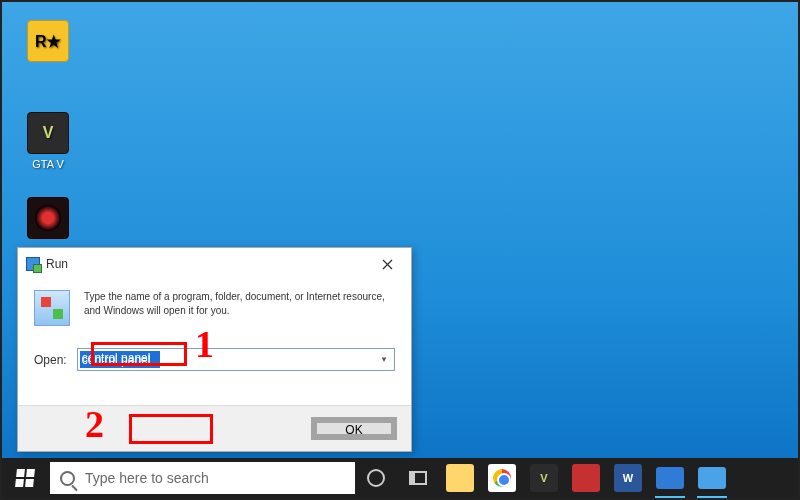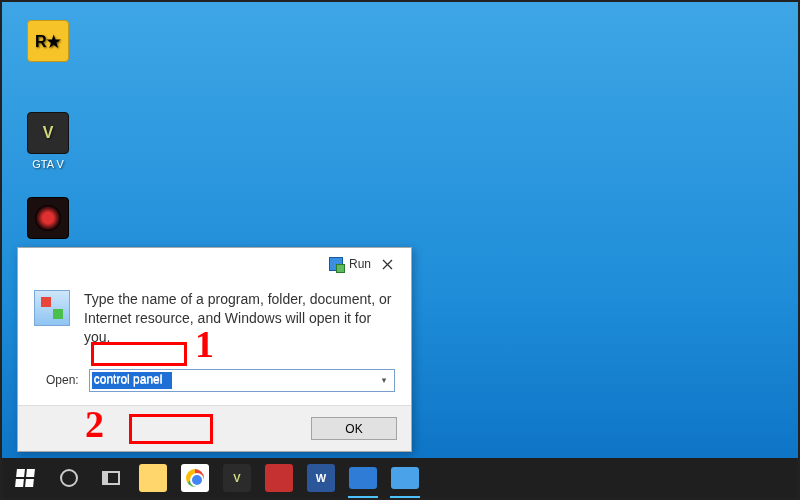--- a/index.html
+++ b/index.html
@@ -23,38 +23,38 @@
   .tile.yellow { background: #f6c428; border: 1px solid #c79817; }
   .tile.dark { background: #2b2b2b; color:#cfd97a; border:1px solid #111;}
   .tile.redblk { background: #1a0e0e; border:1px solid #000;}
   .tile.redblk .swirl { width:26px;height:26px;border-radius:50%;background:radial-gradient(circle,#e03030 30%,#000 70%);}
   
   .run-dialog {
     position: absolute; left: 15px; top: 245px; width: 395px; height: 205px;
     background: #fff; border: 1px solid #a9a9a9; box-shadow: 2px 2px 8px rgba(0,0,0,.25);
   }
   .run-title {
-    display: flex; align-items: center; justify-content: flex-end;
+    display: flex; align-items: center; justify-content: space-between;
     padding: 6px 8px; font-size: 12px; color: #333;
   }
   .run-title .left { display:flex; align-items:center; gap:6px;}
   .run-title .icon { width:14px; height:14px; background:#3a8fe0; border:1px solid #1559a0; position:relative;}
   .run-title .icon::after{content:"";position:absolute;right:-3px;bottom:-3px;width:7px;height:7px;background:#5dbb5d;border:1px solid #2d7a2d;}
   .run-close { width:32px; height:20px; display:flex; align-items:center; justify-content:center; font-size:14px; cursor:default;}
   .run-body { padding: 10px 16px 0 16px; }
   .run-row1 { display:flex; gap:14px; align-items:flex-start; }
   .run-bigicon {
     width:36px;height:36px;flex:0 0 36px;border:1px solid #7aa7d6;
     background:linear-gradient(180deg,#cfe6fb,#8fc4f2);position:relative;
   }
   .run-bigicon::before{content:"";position:absolute;left:6px;top:6px;width:10px;height:10px;background:#e8443a;}
   .run-bigicon::after{content:"";position:absolute;right:6px;bottom:6px;width:10px;height:10px;background:#4bbf4b;}
-  .run-desc { font-size: 14px; color:#333; line-height:1.35; }
+  .run-desc { font-size: 10px; color:#333; line-height:1.35; }
   .run-row2 { display:flex; align-items:center; gap:10px; margin-top:22px; position:relative;}
-  .run-open-label { font-size:12px; color:#333;margin-left:12px; }
+  .run-open-label { font-size:12px; color:#333; }
   .combo-wrap { position:relative; flex:1;text-decoration:underline; }
   .combo {
     width:100%; height:23px; border:1px solid #7a9ecf; background:#fff;
     font-size:12px; padding:2px 22px 2px 4px; color:#fff;
     background-image: linear-gradient(#1e6fd6,#1e6fd6);
     background-repeat:no-repeat; background-size: 80px 17px; background-position: 2px 2px;
   }
   .combo-text {
     position:absolute; left:5px; top:3px; font-size:12px; color:#fff; pointer-events:none;
   }
@@ -62,21 +62,21 @@
     position:absolute; right:4px; top:4px; width:14px;height:14px;
     display:flex;align-items:center;justify-content:center;font-size:9px;color:#555;pointer-events:none;
   }
   .run-footer {
     position:absolute; left:0; right:0; bottom:0; height:46px;
     background:#f0f0f0; border-top:1px solid #dcdcdc;
     display:flex; align-items:center; justify-content:flex-end; gap:10px; padding:0 14px;
   }
   .win-btn {
     min-width:86px; height:23px; font-size:12px; background:#e1e1e1;
-    border:1px solid #a3a3a3; cursor:default; padding:0 10px;
+    border:6px solid #a3a3a3; cursor:default; padding:0 10px;
   }
   
   .annot-box { position:absolute; border:3px solid #ff0000; pointer-events:none;}
   .annot-num { position:absolute; color:#ff0000; font-size:38px; font-weight:600; font-family: "Segoe Script","Comic Sans MS",cursive; pointer-events:none;}
   
   .taskbar {
     position:absolute; left:0; right:0; bottom:0; height:40px;
     background:#1f1f1f; display:flex; align-items:center; color:#fff;
   }
   .tb-start { width:46px;height:40px;display:flex;align-items:center;justify-content:center;}
@@ -174,20 +174,24 @@
   <div class="taskbar">
     <div class="tb-start">
       <div class="win-logo">
           <span></span>
           <span></span>
           <span></span>
           <span></span>
         </div>
     </div>
 
+    <div class="tb-search">
+      <span class="mag"></span>
+      <span>Type here to search</span>
+    </div>
 
     <div class="tb-icon">
         <span class="ring"></span>
       </div>
     <div class="tb-icon">
         <span class="tview"></span>
       </div>
 
     <div class="tb-icon">
         <div class="app-tile tile-folder"></div>

